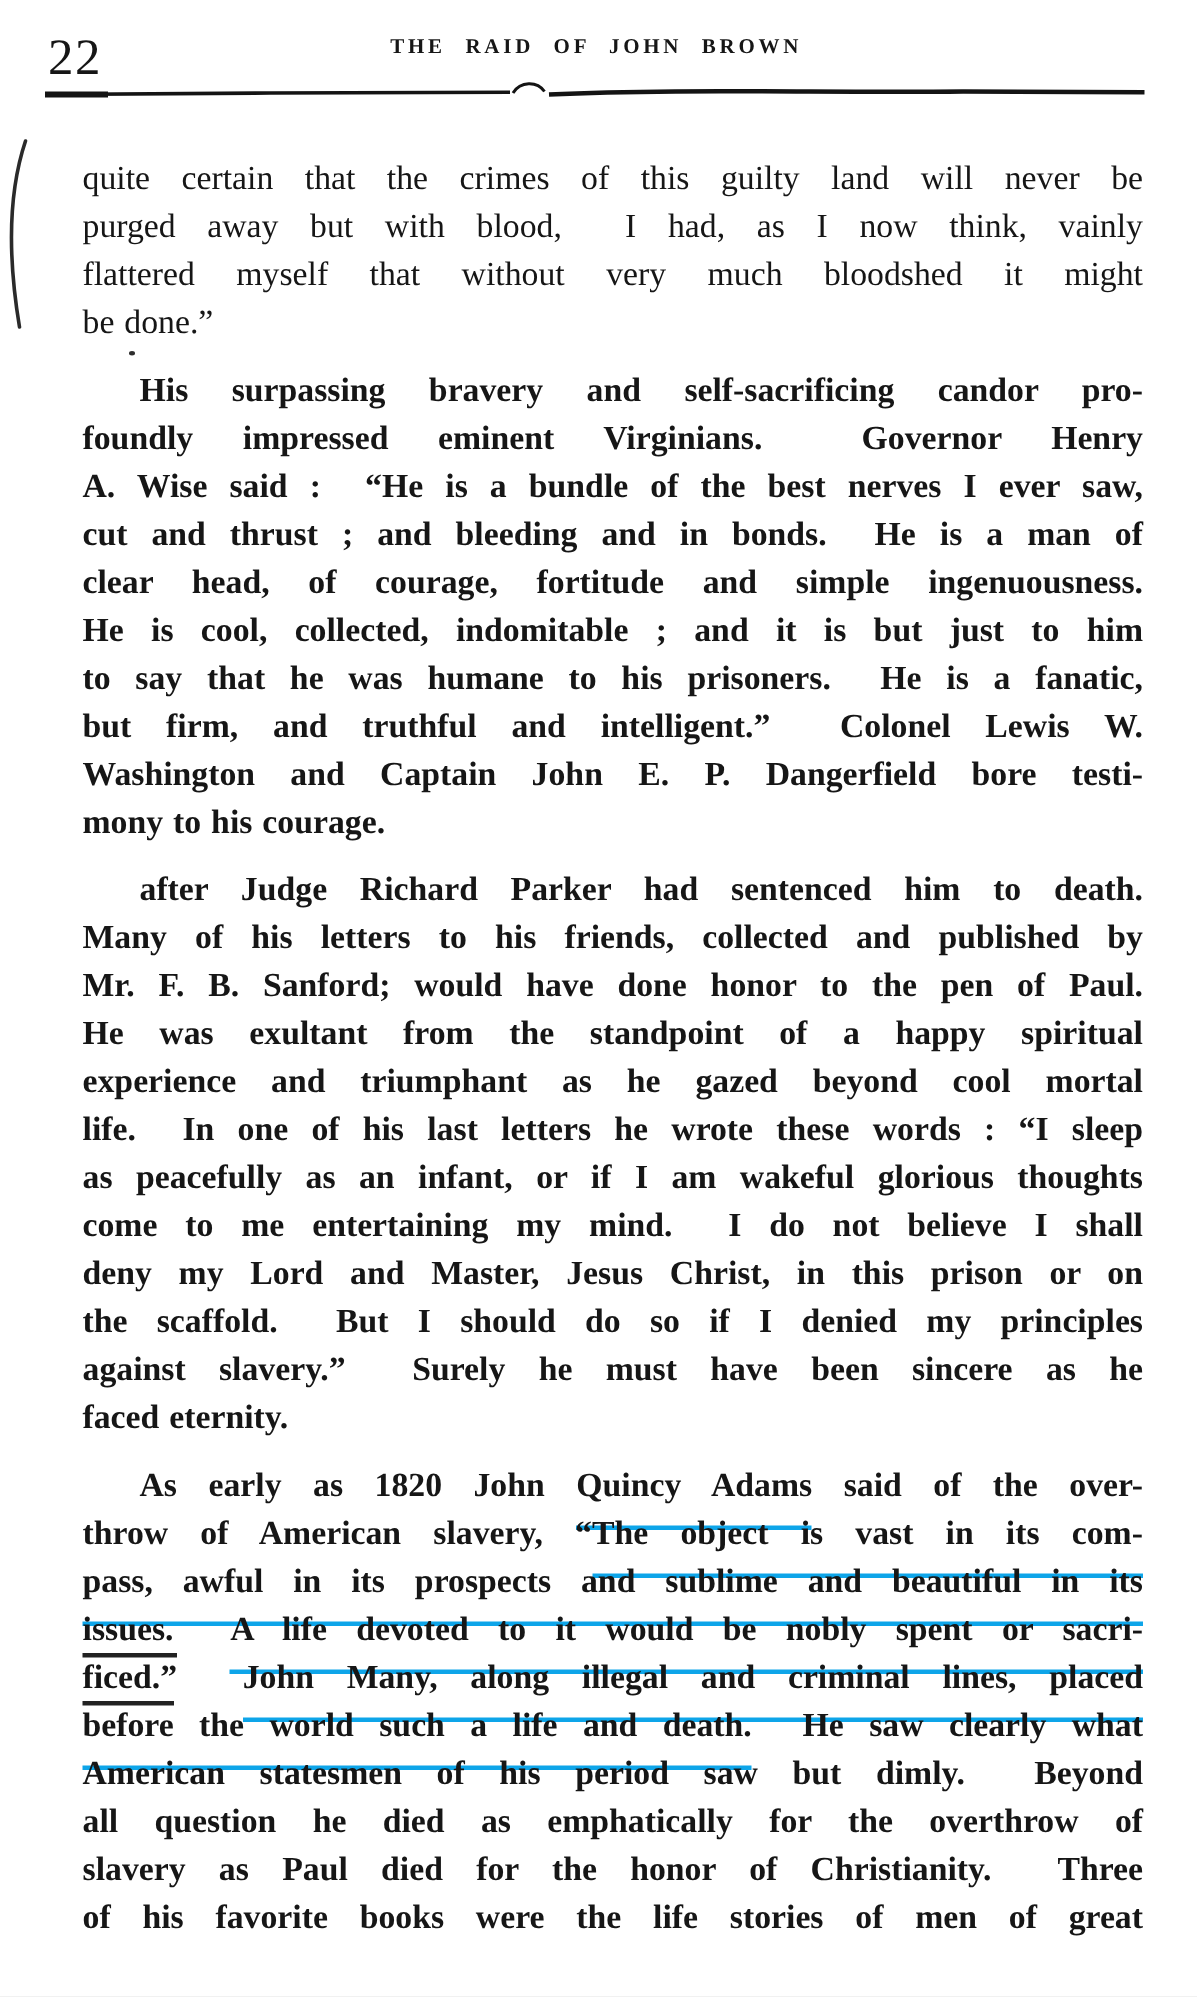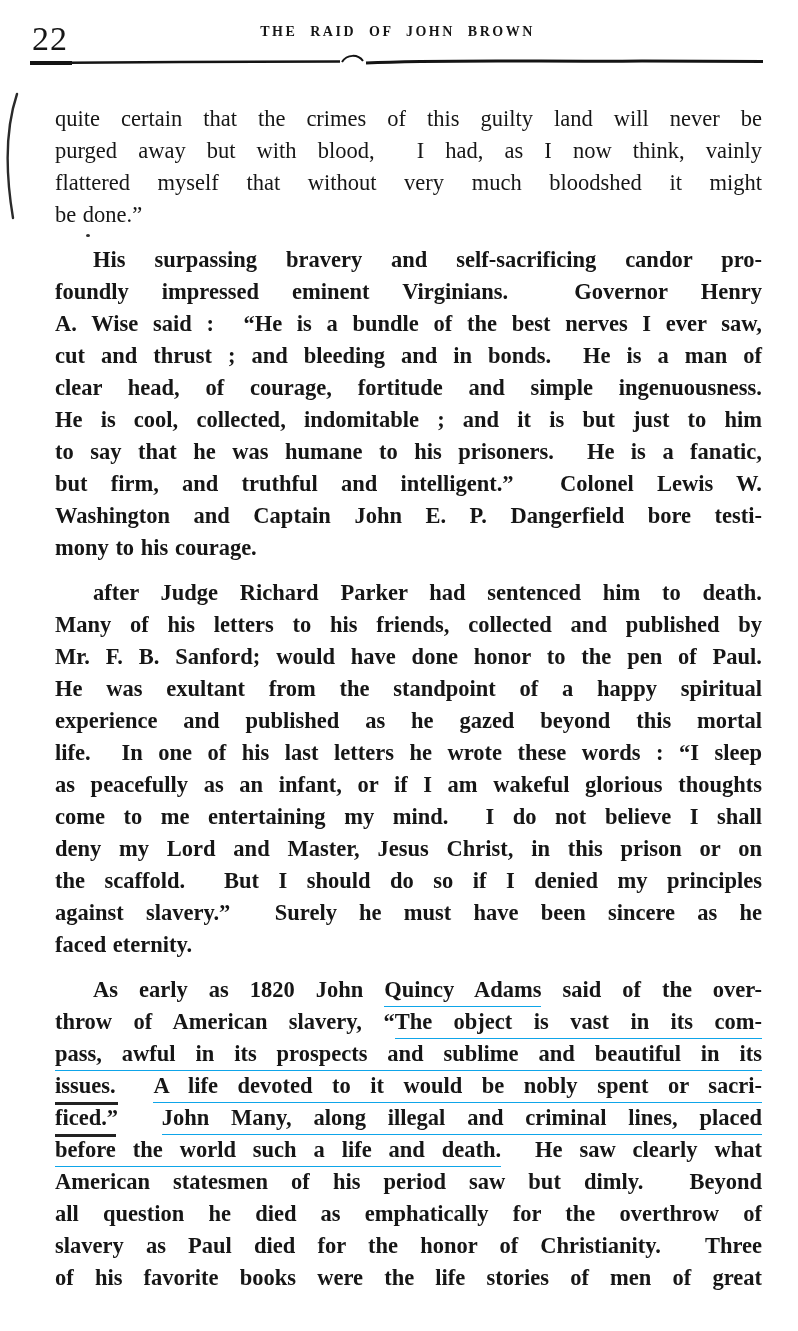--- a/index.html
+++ b/index.html
@@ -34,21 +34,21 @@
   .para + .para{margin-top:13px;font-weight:bold;}
   .line{
     text-align:justify;
     text-align-last:justify;
     text-justify:inter-word;
     height:32px;overflow:visible;white-space:normal;
   }
   .line.endline{text-align-last:left;}
   .para.indent .line:first-child{text-indent:38px;}
   
-  .seg.u{border-bottom:1px solid #0ea5e9;padding-bottom:4px;}
+  .seg.u{border-bottom:3px solid #0ea5e9;padding-bottom:15px;}
   .seg.ot{border-top:3px solid #222;}
   .margin-mark{position:absolute;left:2px;top:92px;}
   .ink-speck{
     position:absolute;left:86px;top:234px;width:4px;height:3px;
     background:#2d2d2d;border-radius:50%;
   }
 </style>
 </head>
 <body>
 
@@ -89,21 +89,21 @@
         <div class="line"><span class="seg">to say that he was humane to his prisoners.&nbsp; He is a fanatic,</span></div>
         <div class="line"><span class="seg">but firm, and truthful and intelligent.”&nbsp; Colonel Lewis W.</span></div>
         <div class="line"><span class="seg">Washington and Captain John E. P. Dangerfield bore testi-</span></div>
         <div class="line endline"><span class="seg">mony to his courage.</span></div>
       </div>
       <div class="para indent">
         <div class="line"><span class="seg">after Judge Richard Parker had sentenced him to death.</span></div>
         <div class="line"><span class="seg">Many of his letters to his friends, collected and published by</span></div>
         <div class="line"><span class="seg">Mr. F. B. Sanford; would have done honor to the pen of Paul.</span></div>
         <div class="line"><span class="seg">He was exultant from the standpoint of a happy spiritual</span></div>
-        <div class="line"><span class="seg">experience and published as he gazed beyond this mortal</span></div>
+        <div class="line"><span class="seg">experience and triumphant as he gazed beyond cool mortal</span></div>
         <div class="line"><span class="seg">life.&nbsp; In one of his last letters he wrote these words : “I sleep</span></div>
         <div class="line"><span class="seg">as peacefully as an infant, or if I am wakeful glorious thoughts</span></div>
         <div class="line"><span class="seg">come to me entertaining my mind.&nbsp; I do not believe I shall</span></div>
         <div class="line"><span class="seg">deny my Lord and Master, Jesus Christ, in this prison or on</span></div>
         <div class="line"><span class="seg">the scaffold.&nbsp; But I should do so if I denied my principles</span></div>
         <div class="line"><span class="seg">against slavery.”&nbsp; Surely he must have been sincere as he</span></div>
         <div class="line endline"><span class="seg">faced eternity.</span></div>
       </div>
       <div class="para indent">
         <div class="line"><span class="seg">As early as 1820 John </span><span class="seg u">Quincy Adams</span><span class="seg"> said of the over-</span></div>

